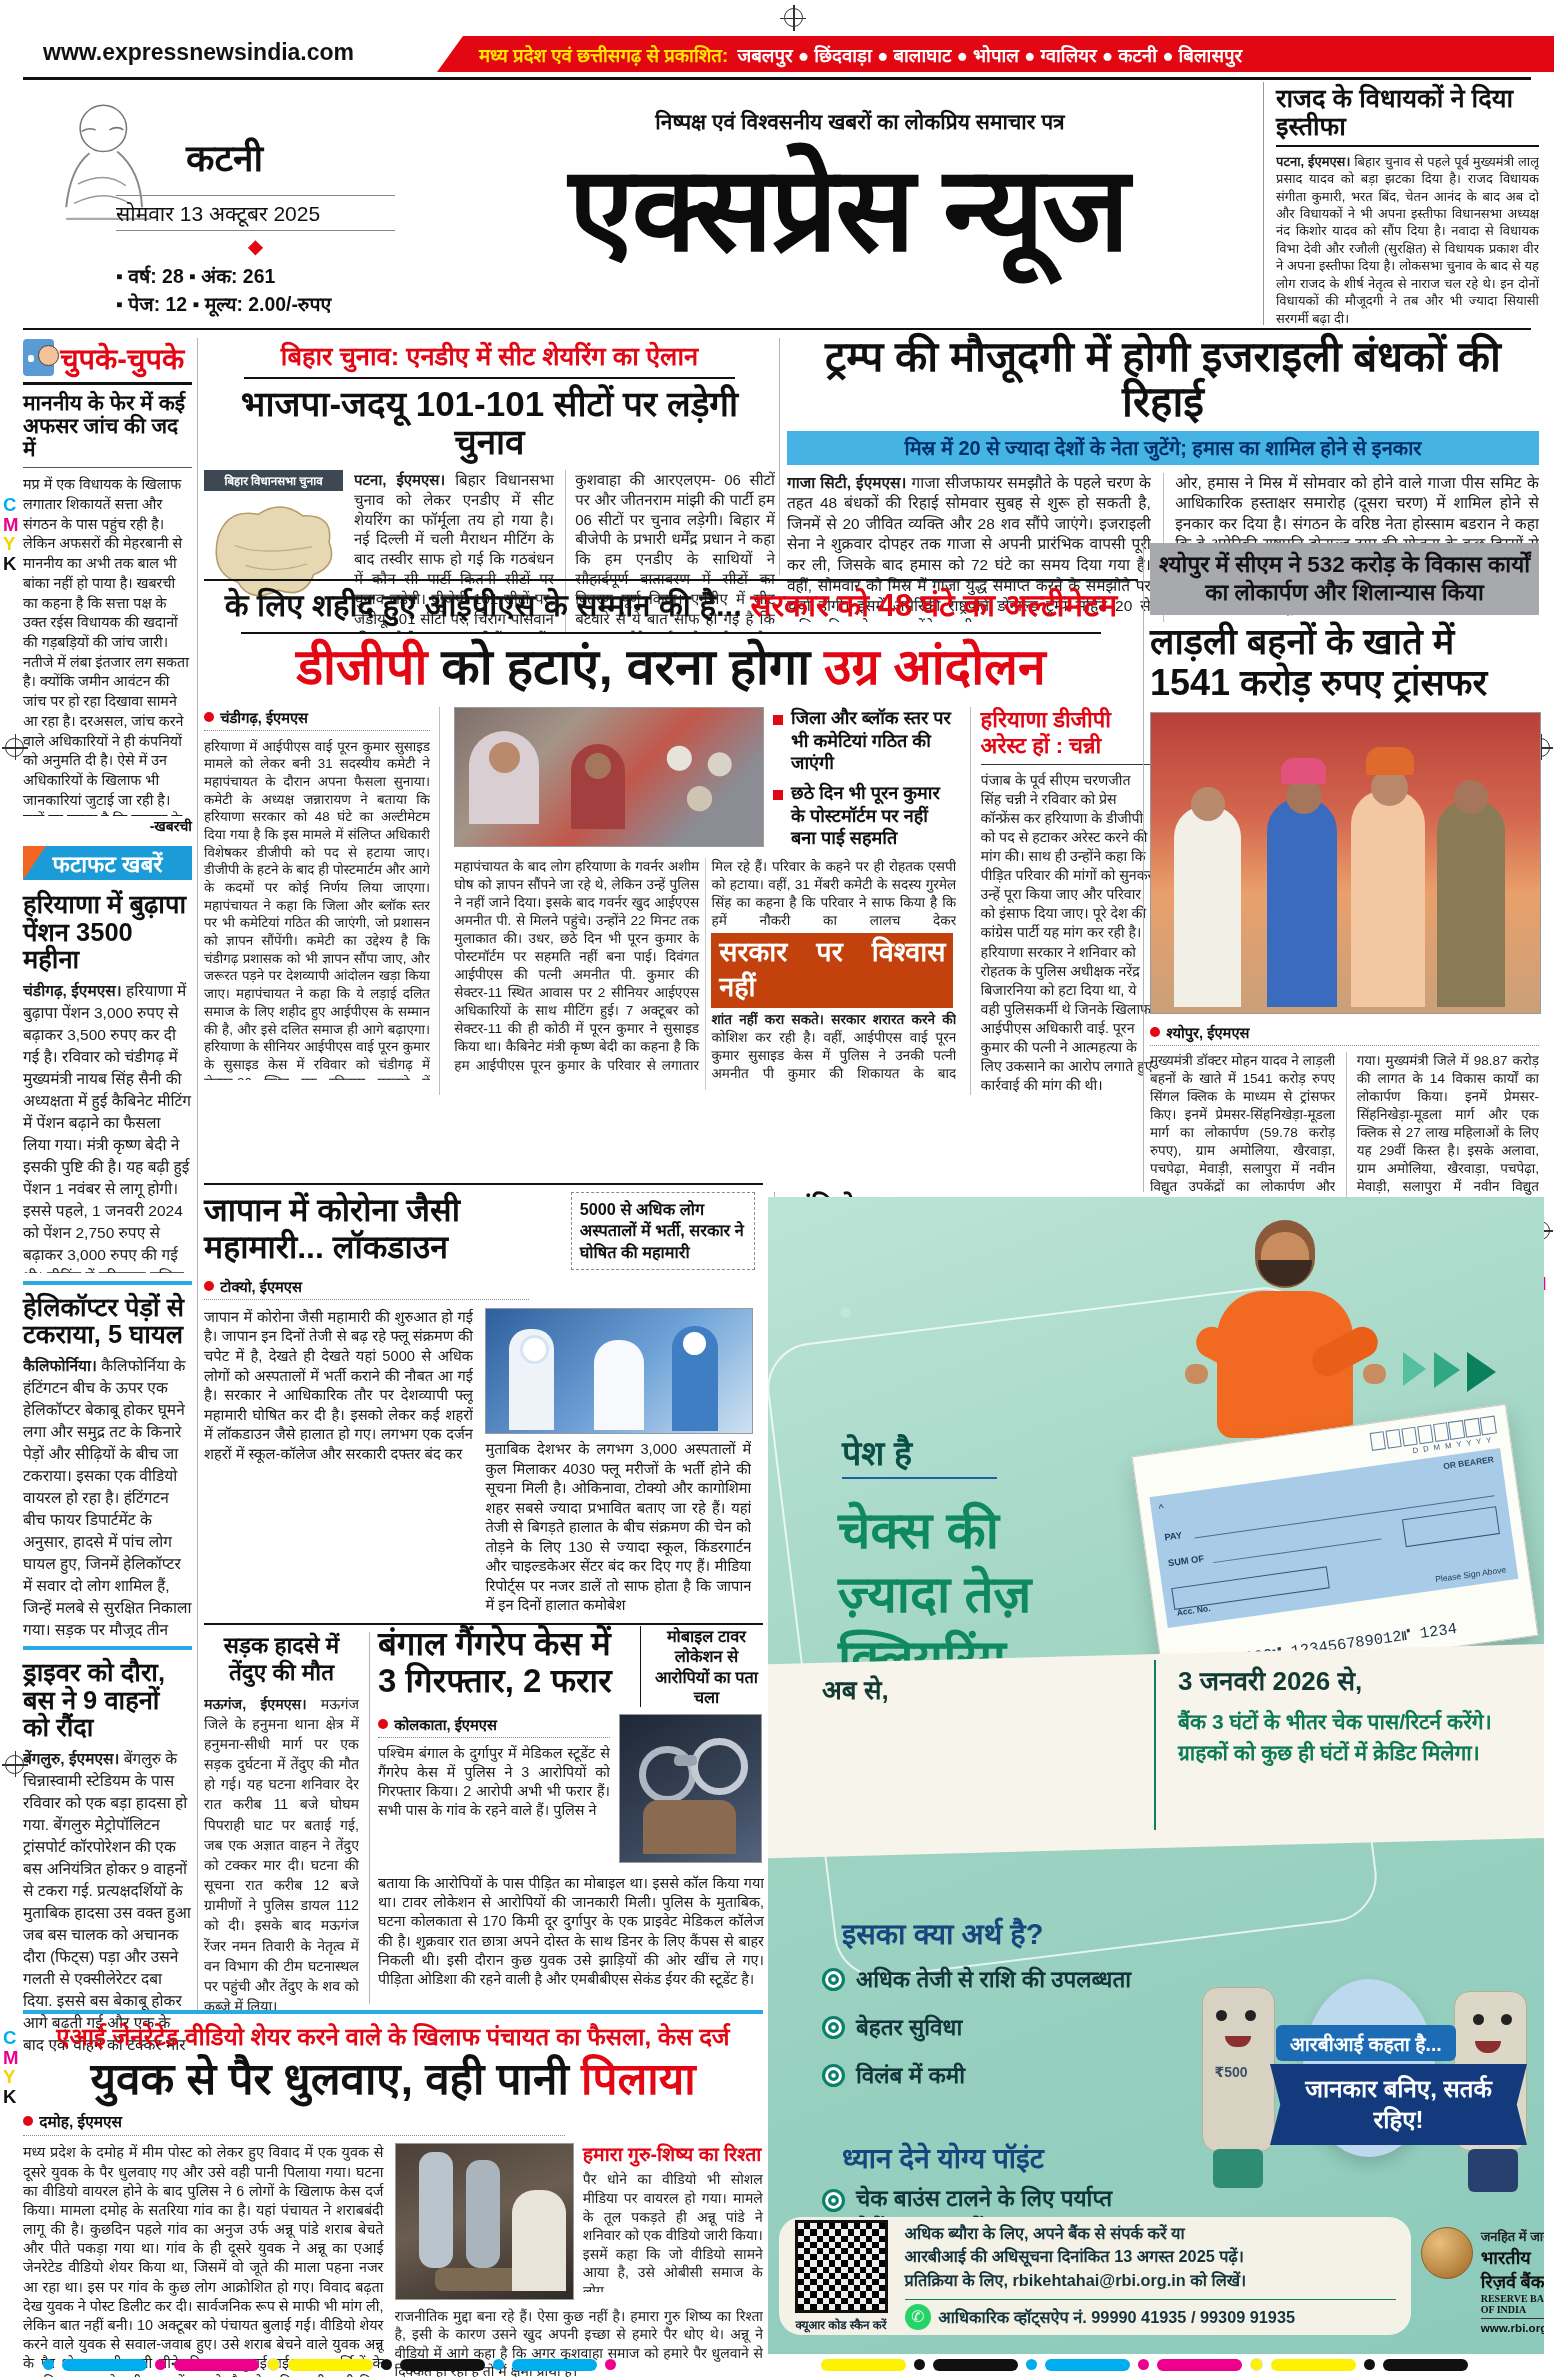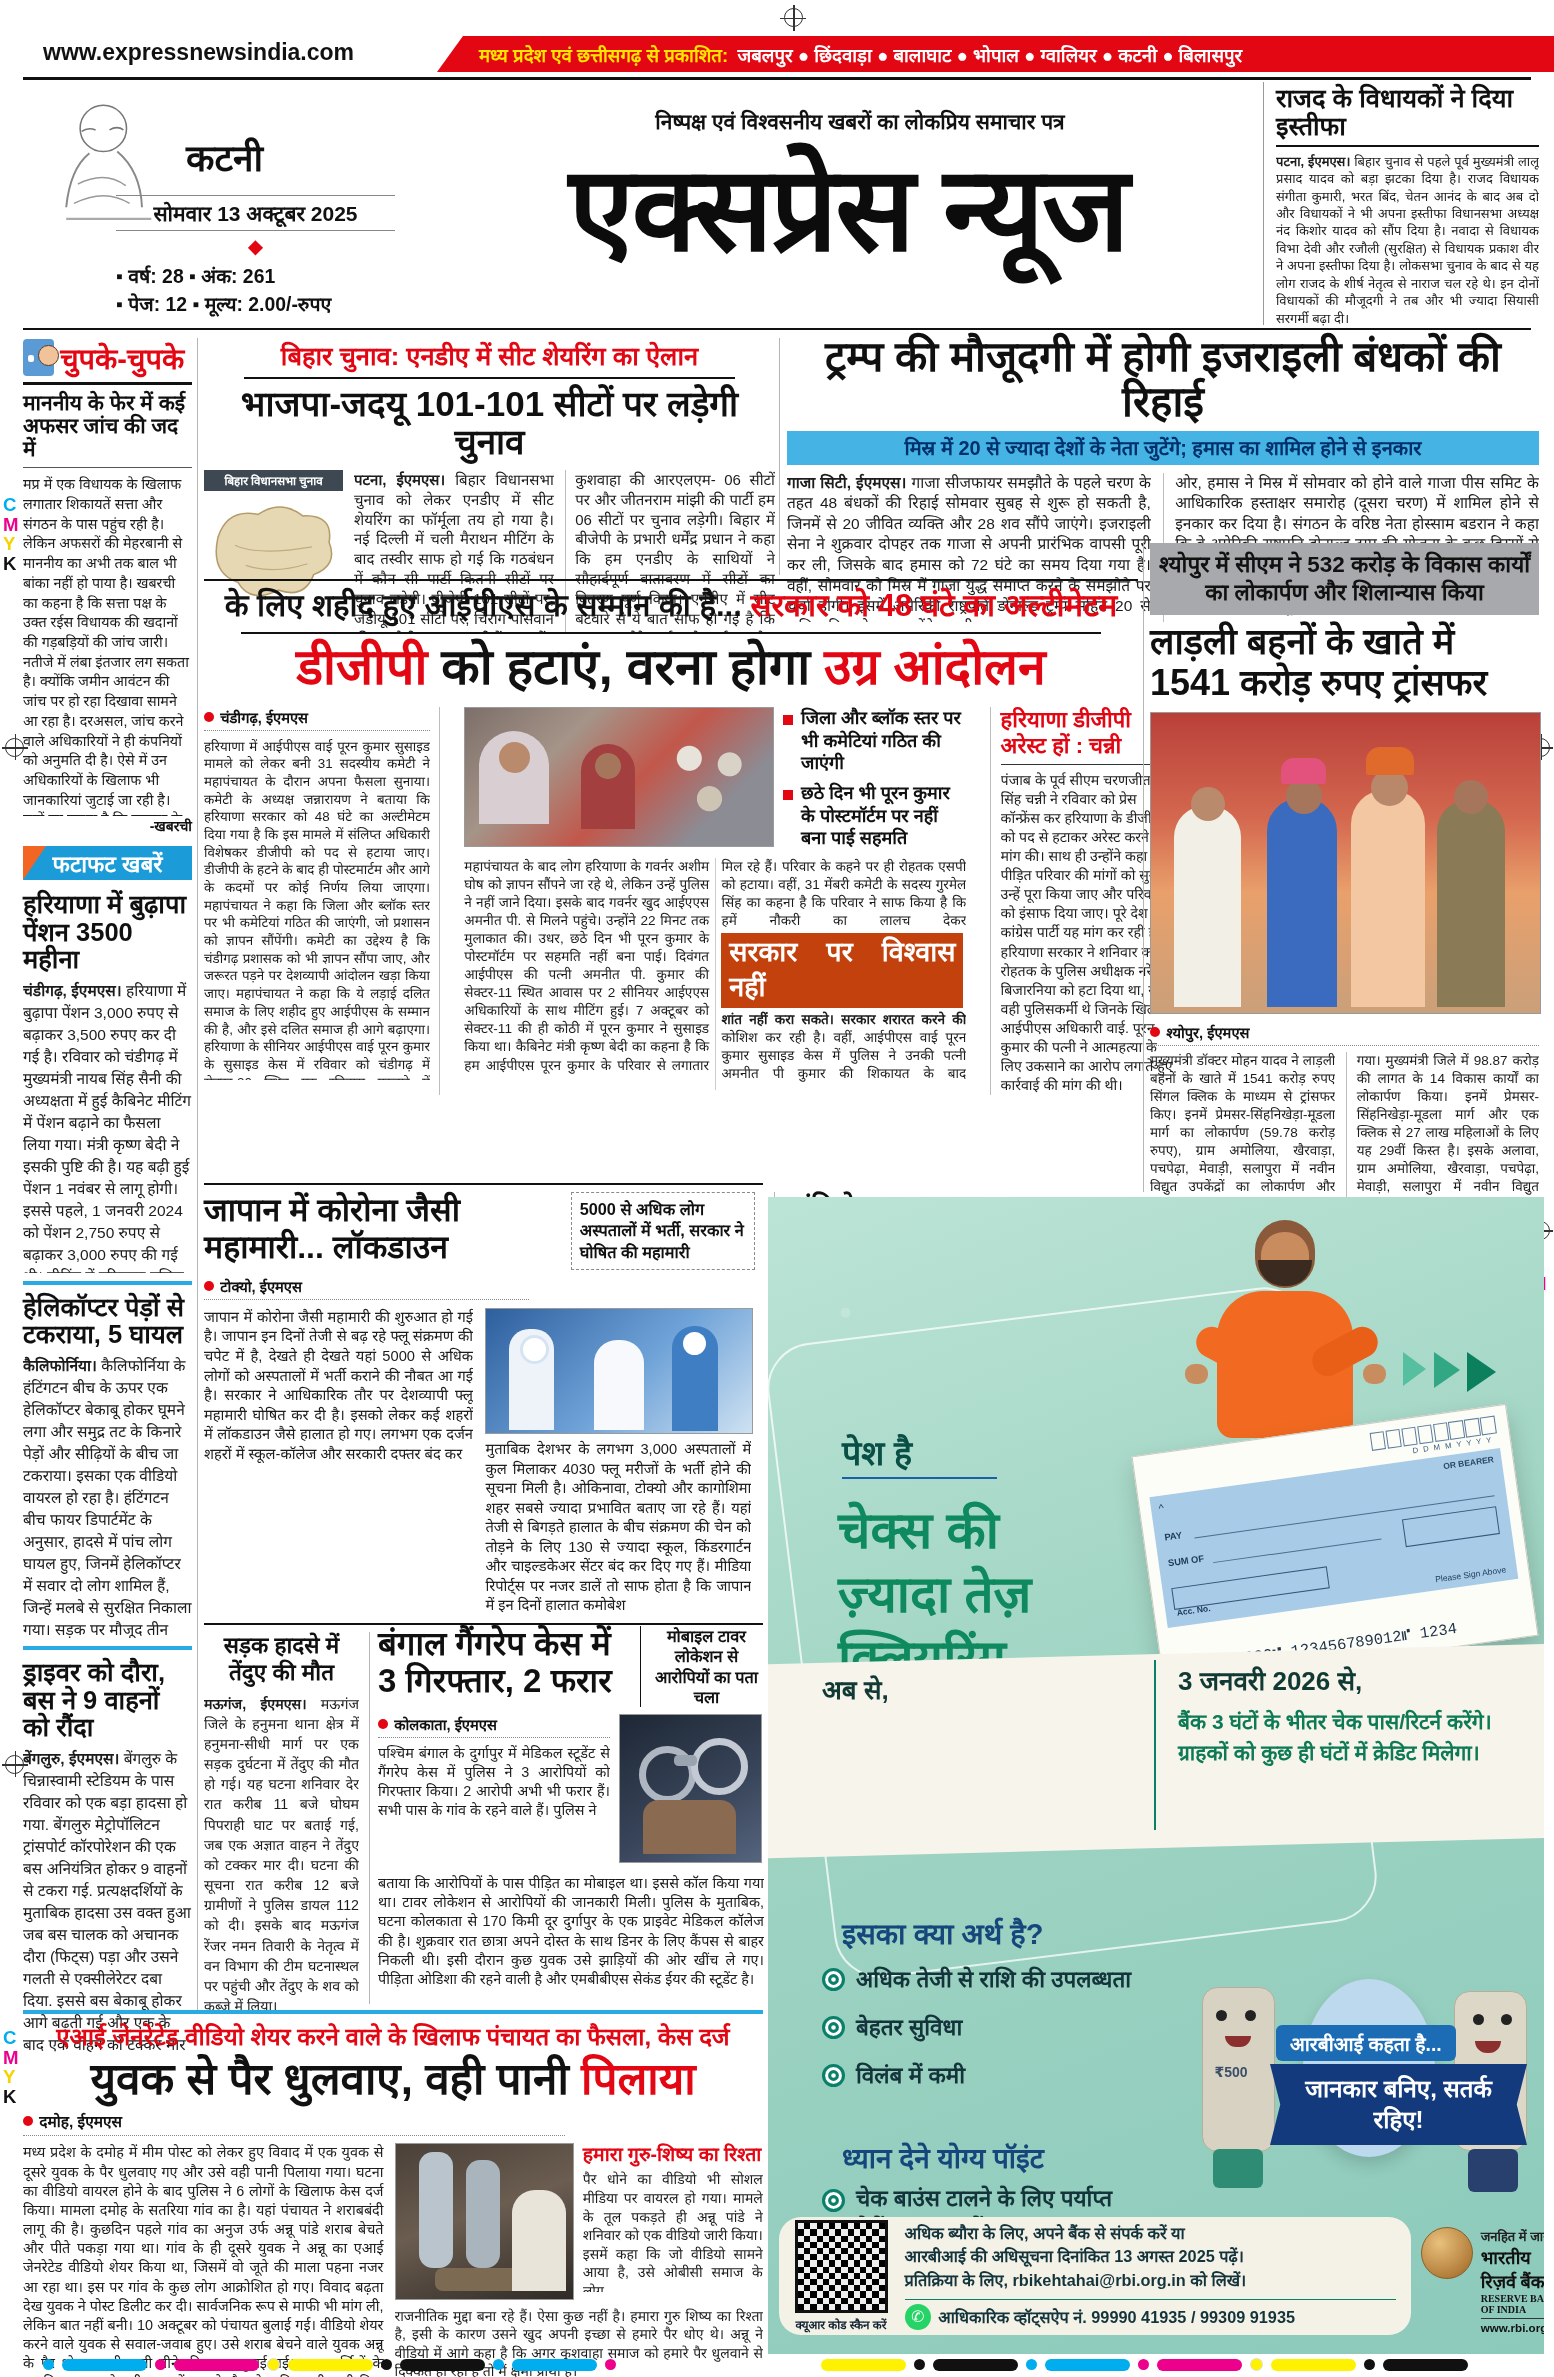--- a/index.html
+++ b/index.html
@@ -85,21 +85,21 @@
   <div class="abs" style="left:43px;top:91px;width:116px;height:132px;">
     <svg width="116" height="132" viewBox="0 0 150 170">
       <circle cx="78" cy="48" r="30" fill="none" stroke="#777" stroke-width="2"></circle>
       <path d="M50 52 q8 -6 18 -2 M86 50 q10 -6 18 0" stroke="#777" stroke-width="2" fill="none"></path>
       <path d="M60 80 q-25 20 -30 70 M96 78 q30 25 32 72" stroke="#888" stroke-width="2.5" fill="none"></path>
       <path d="M45 120 q35 -18 62 2 M40 145 q40 -20 72 0" stroke="#999" stroke-width="2" fill="none"></path>
       <path d="M30 165 h110" stroke="#aaa" stroke-width="3"></path>
     </svg>
   </div>
   <div class="abs hl" style="left:186px;top:139px;font-size:37px;">कटनी</div>
-  <div class="abs" style="left:116px;top:195px;width:279px;border-top:1.5px solid #888;border-bottom:1.5px solid #888;text-align:center;font-size:21px;font-weight:bold;padding:3.1px 0;">सोमवार 13 अक्टूबर 2025</div>
+  <div class="abs" style="left:116px;top:195px;width:279px;border-top:1.5px solid #888;border-bottom:1.5px solid #888;text-align:left;font-size:21px;font-weight:normal;padding:3.1px 0;">सोमवार 13 अक्टूबर 2025</div>
   <div class="abs red" style="left:116px;top:234px;width:279px;text-align:center;font-size:20px;">◆</div>
   <div class="abs" style="left:116px;top:262px;width:294px;font-size:19.4px;font-weight:bold;">▪ वर्ष:  28  ▪ अंक: 261</div>
   <div class="abs" style="left:116px;top:290px;width:325px;font-size:19.4px;font-weight:bold;">▪ पेज: 12  ▪ मूल्य:  2.00/-रुपए</div>
 
   <div class="abs" style="left:465px;top:107px;width:790px;text-align:center;font-size:21px;font-weight:bold;">निष्पक्ष एवं विश्वसनीय खबरों का लोकप्रिय समाचार पत्र</div>
   <div class="abs" style="left:434px;top:124px;width:828px;text-align:center;font-size:118px;font-weight:800;letter-spacing:-2.3px;line-height:1.45;color:#0c0c0c;">एक्सप्रेस न्यूज</div>
 
   <div class="abs" style="left:1263px;top:82px;width:0.8px;height:243px;background:#9a9a9a;"></div>
   <div class="abs" style="left:1276px;top:85px;width:263px;">
     <div class="hl" style="font-size:25.5px;border-bottom:2.3px solid #111;padding-bottom:4.6px;margin-bottom:6.2px;">राजद के विधायकों ने दिया इस्तीफा</div>
@@ -188,21 +188,21 @@
 
   <div class="abs" style="left:204px;top:587px;width:934px;">
     <div style="text-align:center;font-weight:bold;font-size:31px;line-height:1.2;">
       <div><span>के लिए शहीद हुए आईपीएस के सम्मान की है...</span> <span class="red">सरकार को 48 घंटे का अल्टीमेटम</span></div>
     </div>
     <div style="height:2.3px;background:#111;width:92%;margin:7.7px auto 4.6px;"></div>
     <div style="text-align:center;font-weight:800;font-size:50px;line-height:1.15;">
       <span class="red">डीजीपी</span><span> को हटाएं, वरना होगा </span><span class="red">उग्र आंदोलन</span>
     </div>
 
-    <div style="display:flex;gap:24px;margin-top:11px;">
+    <div style="display:flex;gap:14px;margin-top:11px;">
 
       <div style="width:226px;flex:0 0 auto;border-right:0.8px solid #bdbdbd;padding-right:9.3px;">
         <div class="byline" style="font-size:14.7px;">
             <span class="dot"></span>
             <span>चंडीगढ़, ईएमएस</span>
           </div>
         <div class="dotted" style="margin:3.1px 0 6.2px;"></div>
         <div class="body-txt jt" style="font-size:13.4px;line-height:1.32;height:342px;overflow:hidden;">हरियाणा में आईपीएस वाई पूरन कुमार सुसाइड मामले को लेकर बनी 31 सदस्यीय कमेटी ने महापंचायत के दौरान अपना फैसला सुनाया। कमेटी के अध्यक्ष जन्नारायण ने बताया कि हरियाणा सरकार को 48 घंटे का अल्टीमेटम दिया गया है कि इस मामले में संलिप्त अधिकारी विशेषकर डीजीपी को पद से हटाया जाए। डीजीपी के हटने के बाद ही पोस्टमार्टम और आगे के कदमों पर कोई निर्णय लिया जाएगा। महापंचायत ने कहा कि जिला और ब्लॉक स्तर पर भी कमेटियां गठित की जाएंगी, जो प्रशासन को ज्ञापन सौंपेंगी। कमेटी का उद्देश्य है कि चंडीगढ़ प्रशासक को भी ज्ञापन सौंपा जाए, और जरूरत पड़ने पर देशव्यापी आंदोलन खड़ा किया जाए। महापंचायत ने कहा कि ये लड़ाई दलित समाज के लिए शहीद हुए आईपीएस के सम्मान की है, और इसे दलित समाज ही आगे बढ़ाएगा। हरियाणा के सीनियर आईपीएस वाई पूरन कुमार के सुसाइड केस में रविवार को चंडीगढ़ में सेक्टर-20 स्थित गुरु रविदास गुरुद्वारे में महापंचायत हुई। इस दौरान पूर्व सांसद और लोकतंत्र सुरक्षा पार्टी के प्रमुख राजकुमार सैनी के बयान पर हंगामा हो गया। राजकुमार ने मंच से कहा कि महर्षि वाल्मीकि ब्राह्मण थे। इसके बाद महापंचायत में आए लोगों ने हंगामा शुरू कर दिया। अंत में महापंचायत में सरकार को 48 घंटे का अल्टीमेटम दिया गया। इसमें डीजीपी शत्रुजीत कपूर को हटाने की मांग की गई। यदि ऐसा नहीं हुआ प्रदर्शन उग्र किया जाएगा।</div>
       </div>
 

